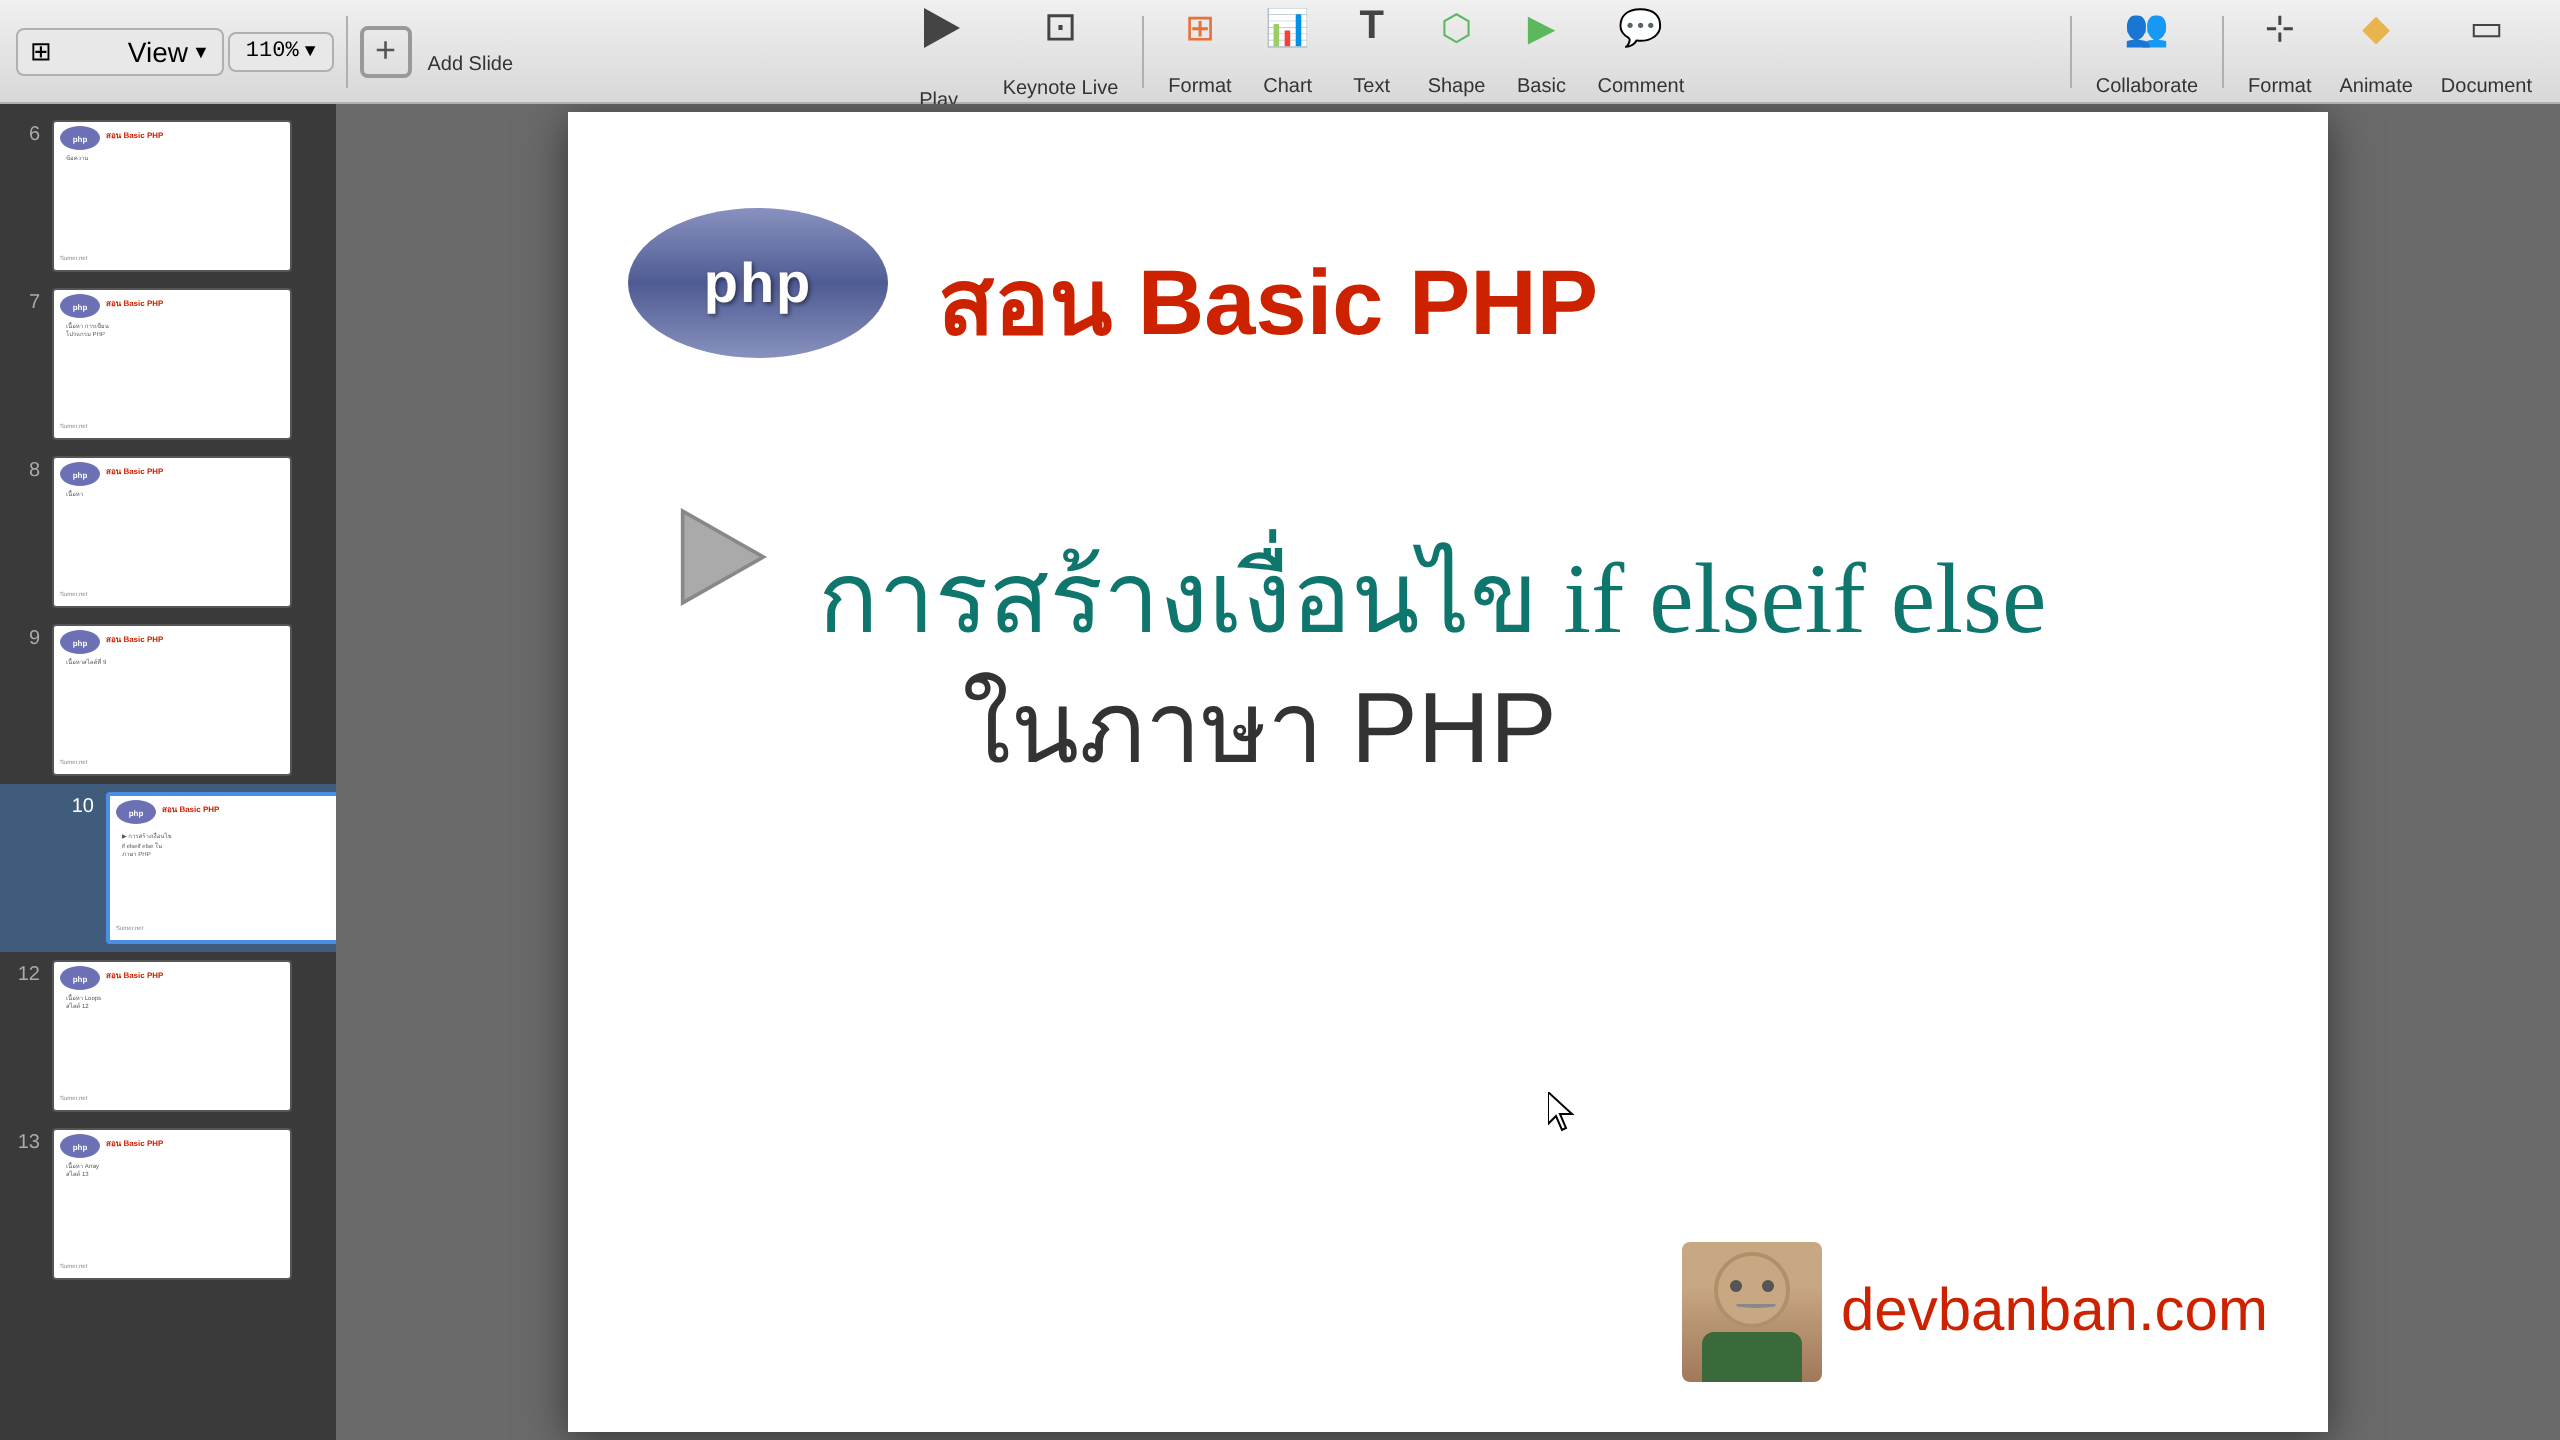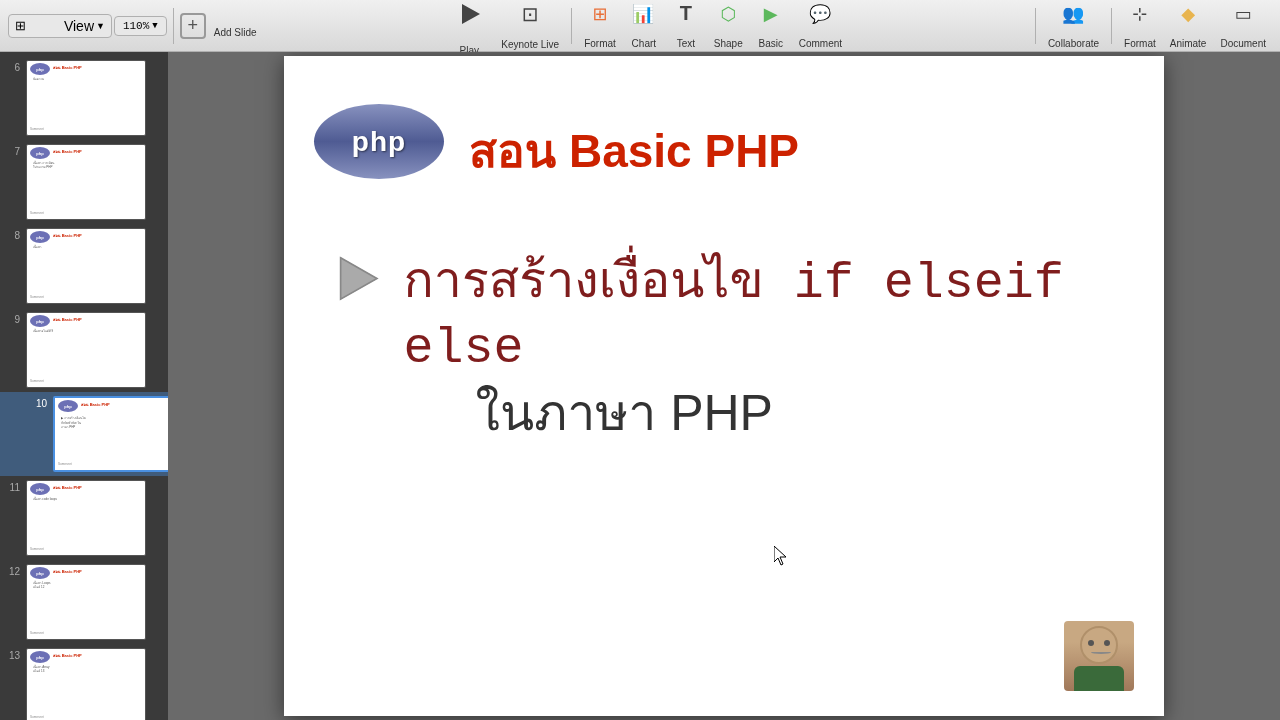--- a/index.html
+++ b/index.html
@@ -426,31 +426,20 @@
         <div style="position:absolute;top:3px;left:26px;font-size:4px;color:#cc2200;font-weight:bold;">สอน Basic PHP</div>
         <div style="position:absolute;top:18px;left:6px;font-size:3px;color:#555;line-height:1.5;">
           <div>▶ การสร้างเงื่อนไข</div>
           <div>if elseif else ใน</div>
           <div>ภาษา PHP</div>
         </div>
         <div style="position:absolute;bottom:4px;left:3px;font-size:3px;color:#888;">Sumer.net</div>
       </div>
     </div>
 
-    <div class="slide-thumb">
-      <span class="slide-num">11</span>
-      <div class="slide-preview">
-        <div style="position:absolute;top:2px;left:3px;width:20px;height:12px;background:#6c70b5;border-radius:50%;display:flex;align-items:center;justify-content:center;">
-          <span style="color:white;font-size:4px;font-weight:bold;">php</span>
-        </div>
-        <div style="position:absolute;top:3px;left:26px;font-size:4px;color:#cc2200;font-weight:bold;">สอน Basic PHP</div>
-        <div style="position:absolute;top:16px;left:6px;font-size:3px;color:#555;">เนื้อหา code loops</div>
-        <div style="position:absolute;bottom:4px;left:3px;font-size:3px;color:#888;">Sumer.net</div>
-      </div>
-    </div>
 
     <div class="slide-thumb">
       <span class="slide-num">12</span>
       <div class="slide-preview">
         <div style="position:absolute;top:2px;left:3px;width:20px;height:12px;background:#6c70b5;border-radius:50%;display:flex;align-items:center;justify-content:center;">
           <span style="color:white;font-size:4px;font-weight:bold;">php</span>
         </div>
         <div style="position:absolute;top:3px;left:26px;font-size:4px;color:#cc2200;font-weight:bold;">สอน Basic PHP</div>
         <div style="position:absolute;top:16px;left:6px;font-size:3px;color:#555;">เนื้อหา Loops<br>สไลด์ 12</div>
         <div style="position:absolute;bottom:4px;left:3px;font-size:3px;color:#888;">Sumer.net</div>
@@ -483,40 +472,41 @@
       <div class="slide-title">สอน Basic PHP</div>
 
       <div class="slide-content">
         <div class="content-line">
 
           <svg class="play-icon-svg" viewBox="0 0 60 60">
             <polygon points="8,5 52,30 8,55" fill="#aaa" stroke="#aaa" stroke-width="1"></polygon>
             <polygon points="8,5 52,30 8,55" fill="none" stroke="#888" stroke-width="2"></polygon>
           </svg>
           <div>
-            <div style="font-size:50px;color:#7f1d1d;font-family:Liberation Mono, monospace;line-height:1.3;">การสร้างเงื่อนไข if elseif else</div>
+            <div style="font-size:50px;color:#0f766e;font-family:Liberation Serif, serif;line-height:1.3;margin-top:16px;">การสร้างเงื่อนไข if elseif else</div>
             <div style="font-size:50px;color:#333;font-family:'Arial',sans-serif;line-height:1.3;margin-left:72px;">ในภาษา  PHP</div>
           </div>
         </div>
       </div>
 
       <div class="slide-footer">
         <div class="avatar-img">
 
           <div style="width:100%;height:100%;background:linear-gradient(180deg,#c8a882 30%,#a0785a 100%);display:flex;flex-direction:column;align-items:center;justify-content:flex-start;padding-top:5px;">
 
             <div style="width:38px;height:38px;background:#c8a882;border-radius:50%;border:2px solid #b0906a;position:relative;">
               <div style="position:absolute;top:12px;left:6px;width:6px;height:6px;background:#555;border-radius:50%;"></div>
               <div style="position:absolute;top:12px;right:6px;width:6px;height:6px;background:#555;border-radius:50%;"></div>
               <div style="position:absolute;bottom:8px;left:9px;width:20px;height:3px;border-bottom:2px solid #888;border-radius:50%;"></div>
             </div>
 
             <div style="width:50px;height:25px;background:#3a6a3a;border-radius:6px 6px 0 0;margin-top:2px;"></div>
           </div>
         </div>
+        <div class="footer-url">devbanban.com</div>
       </div>
 
       <div style="position:absolute;top:490px;left:490px;pointer-events:none;z-index:100;">
         <svg width="16" height="20" viewBox="0 0 16 20">
           <polygon points="0,0 0,16 4,12 7,19 9,18 6,11 12,11" fill="white" stroke="black" stroke-width="1"></polygon>
         </svg>
       </div>
 
     </div>
   </div>

